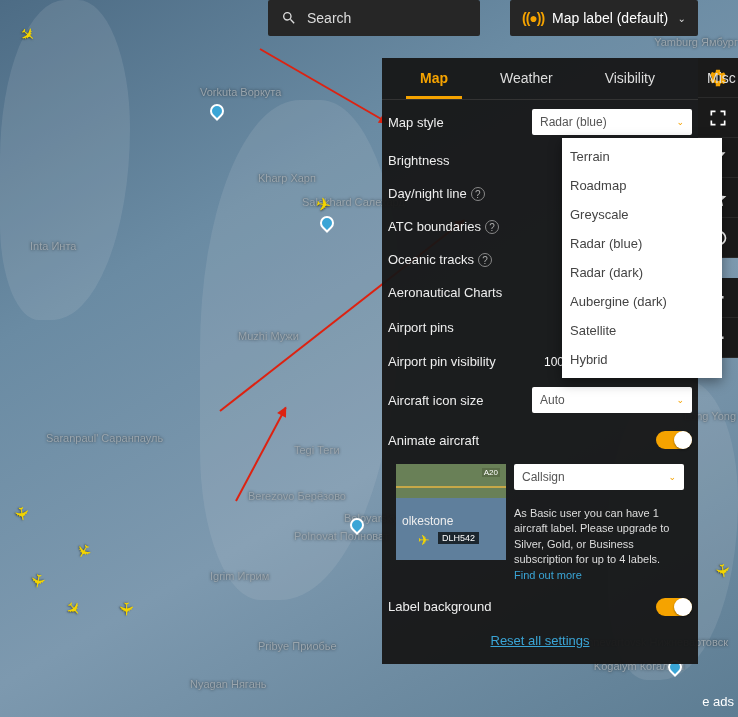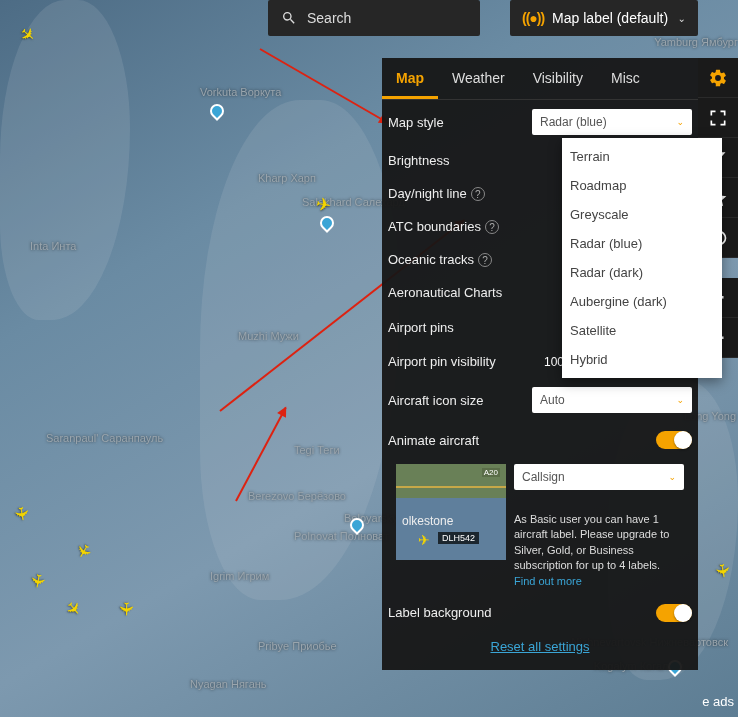--- a/index.html
+++ b/index.html
@@ -22,21 +22,21 @@
   
   .right-rail { position: absolute; top: 58px; right: 0; width: 40px; display: flex; flex-direction: column; }
   .rail-btn { width: 40px; height: 40px; background: #1a1a1a; display: flex; align-items: center; justify-content: center; color: #fff; border-bottom: 1px solid #2a2a2a; }
   .rail-btn.gap { margin-top: 20px; }
   .rail-btn svg { width: 20px; height: 20px; fill: currentColor; }
   .rail-btn.gear svg { fill: #f5a300; }
   .rail-btn.txtbtn { font-size: 22px; font-weight: bold; }
   
   .panel { position: absolute; top: 58px; left: 382px; width: 316px; background: rgba(22,22,22,0.95); color: #fff; font-size: 13px; padding-bottom: 8px; }
   .tabs { display: flex; border-bottom: 1px solid #333; }
-  .tab { padding: 12px 14px 10px; font-size: 14px; color: #ddd; cursor: pointer; }
+  .tab { padding: 12px 14px 10px; font-size: 14px; color: #ddd; cursor: pointer; margin-left: 24px; }
   .tab.active { color: #f5a300; border-bottom: 3px solid #f5a300; font-weight: bold; }
   
   .row { display: flex; align-items: center; justify-content: space-between; padding: 9px 6px; font-size: 13px; }
   .row-label { color: #eee; }
   .help { display: inline-block; width: 14px; height: 14px; line-height: 13px; font-size: 10px; text-align: center; border: 1px solid #888; border-radius: 50%; color: #aaa; margin-left: 4px; }
   
   .select { width: 160px; height: 26px; background: #fff; color: #555; font-size: 12px; padding: 0 8px; display: flex; align-items: center; justify-content: space-between; border-radius: 2px; }
   .select .chev { color: #f5a300; font-size: 9px; }
   
   .dropdown { position: absolute; top: 138px; right: 16px; width: 160px; background: #fff; color: #444; font-size: 13px; box-shadow: 0 4px 12px rgba(0,0,0,0.4); z-index: 10; padding: 4px 0; }
@@ -54,21 +54,21 @@
   .slider { width: 120px; height: 4px; background: #555; border-radius: 2px; position: relative; }
   .slider .fill { position: absolute; left: 0; top: 0; height: 100%; background: #ccc; border-radius: 2px; }
   .slider .thumb { position: absolute; top: -6px; width: 16px; height: 16px; background: #fff; border-radius: 50%; }
   
   .label-section { display: flex; gap: 8px; padding: 6px 14px; }
   .preview { width: 110px; height: 96px; background: linear-gradient(#698057 35%, #5f7f9c 35%); position: relative; font-size: 10px; }
   .preview .town { position: absolute; top: 50px; left: 6px; color: #eee; font-size: 12px; }
   .preview .plane-prev { position: absolute; bottom: 12px; left: 22px; color: #f4d500; font-size: 14px; }
   .preview .callsign-box { position: absolute; bottom: 16px; left: 42px; background: rgba(0,0,0,0.7); color: #fff; padding: 1px 4px; font-size: 9px; }
   .label-side { flex: 1; }
-  .label-side .select { width: 100%; margin-bottom: 22px; }
+  .label-side .select { width: 100%; margin-bottom: 16px; }
   .upsell { font-size: 11px; line-height: 1.4; color: #ddd; }
   .upsell a { color: #3aa5d6; text-decoration: none; }
   
   .reset-link { display: block; text-align: center; color: #3aa5d6; font-size: 13px; padding: 8px; text-decoration: underline; }
   
   .arrow { position: absolute; width: 200px; height: 2px; background: #d21; transform-origin: left center; }
   .arrow::after { content: ''; position: absolute; right: -1px; top: -4px; border-left: 10px solid #d21; border-top: 5px solid transparent; border-bottom: 5px solid transparent; }
   
   .ads-txt { position: absolute; right: 4px; bottom: 8px; color: #fff; font-size: 13px; margin-top: 31px; }
 </style>

